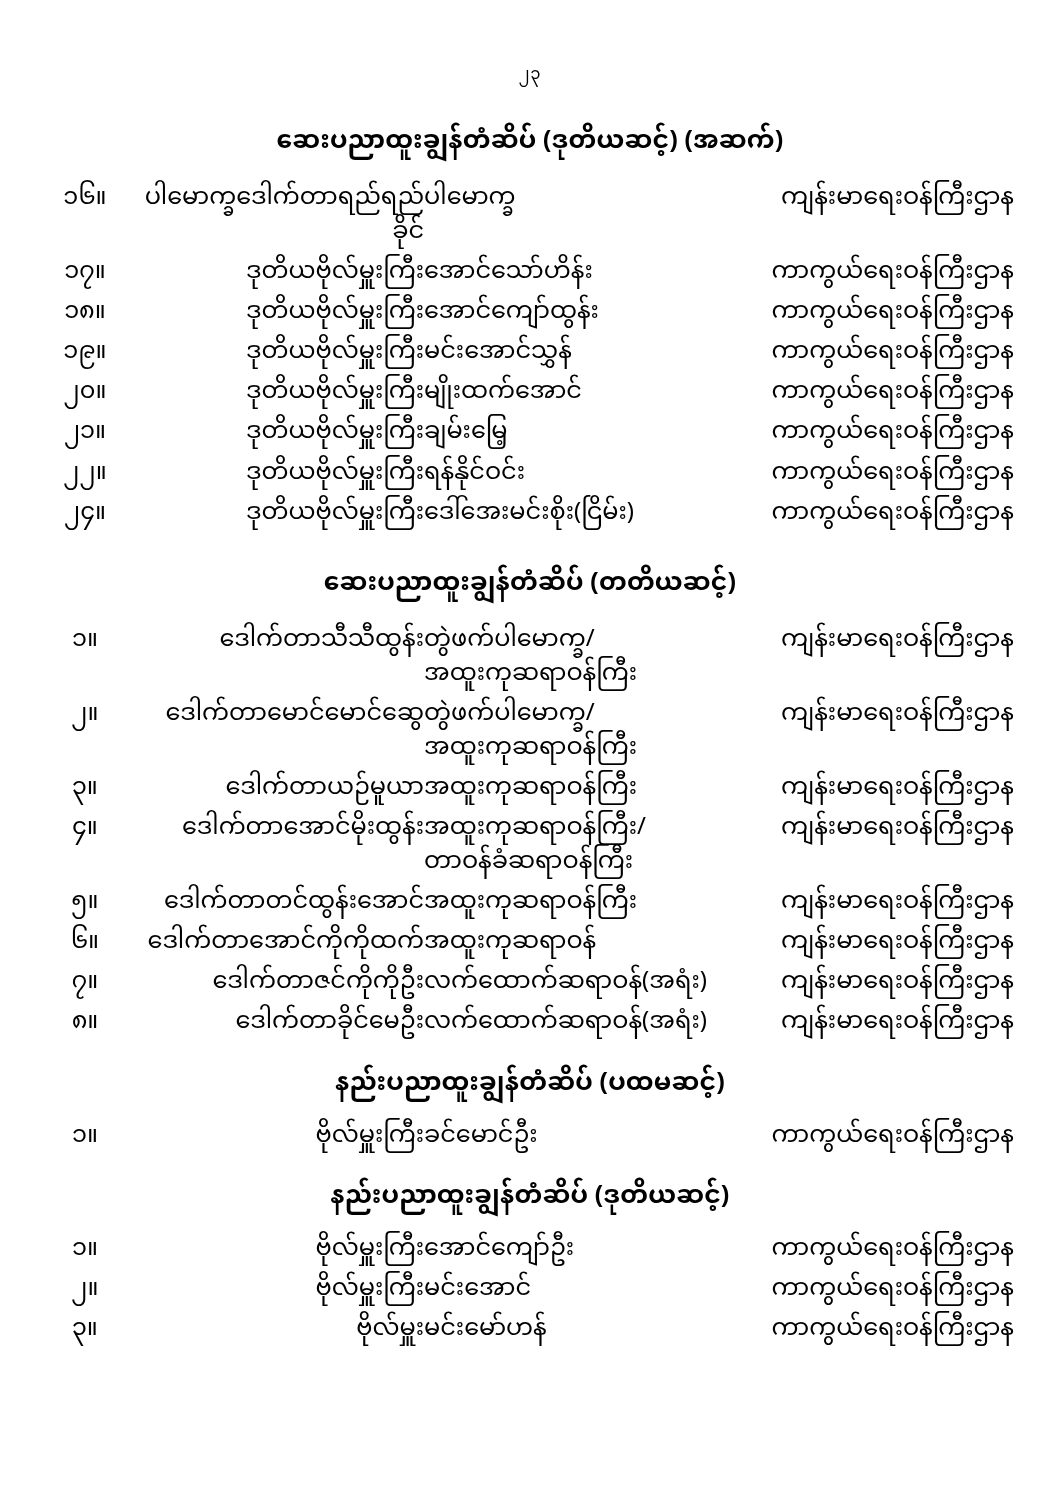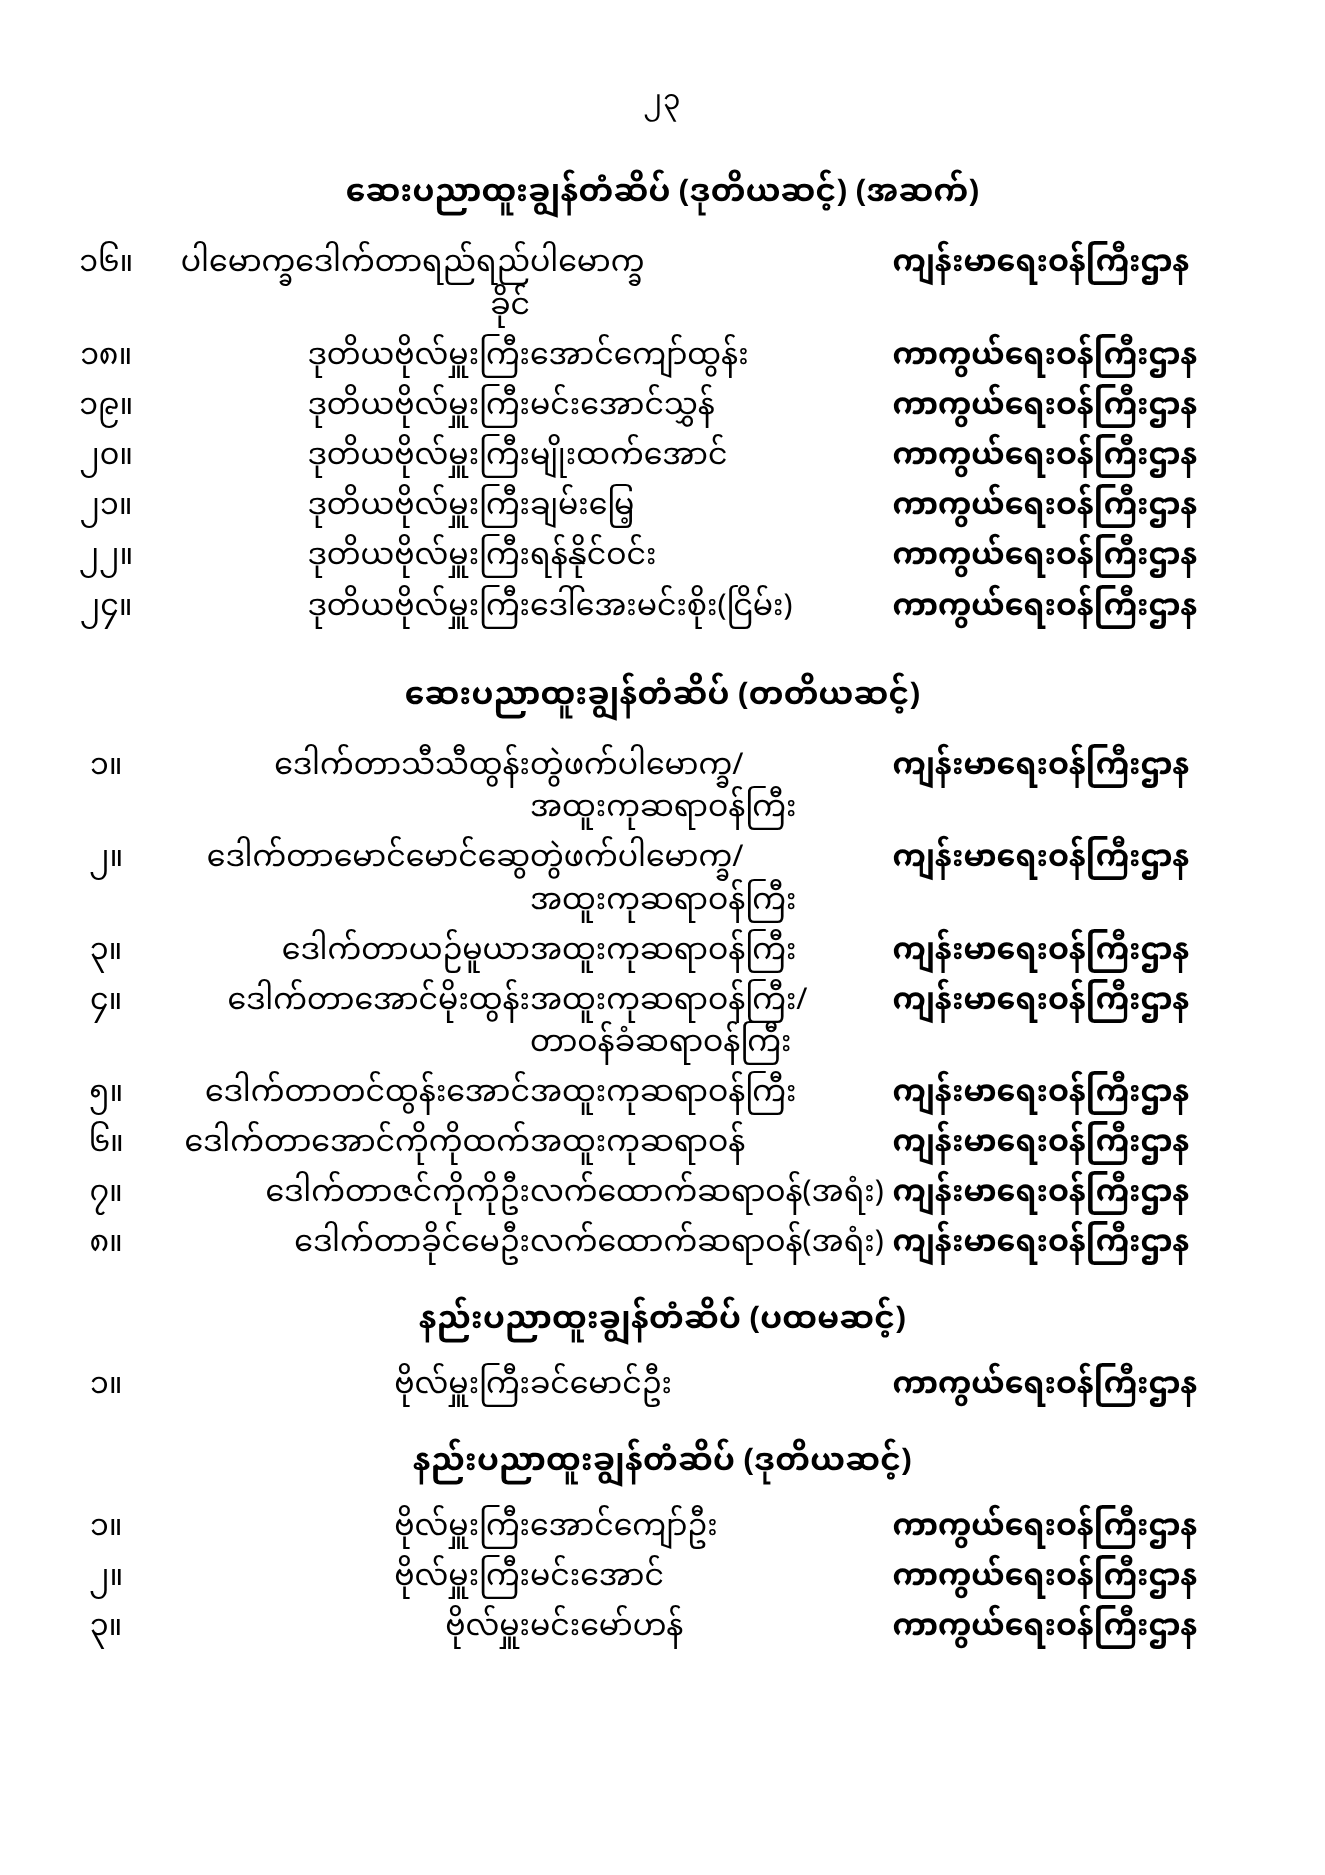--- a/index.html
+++ b/index.html
@@ -17,21 +17,21 @@
   }
   .page {
     width: 1060px;
     height: 1500px;
     position: relative;
     box-sizing: border-box;
     padding: 0;
   }
   .page-number {
     text-align: center;
-    font-size: 22px;
+    font-size: 16px;
     margin-top: 58px;
     letter-spacing: 1px;
   }
   .section-title {
     text-align: center;
     font-weight: bold;
     font-size: 25px;
     margin-top: 22px;
     margin-bottom: 10px;
     letter-spacing: 0.2px;
@@ -60,22 +60,21 @@
   }
   td.col-rank {
     width: 300px;
     text-align: right;
   }
   td.col-name {
     width: 290px;
   }
   td.col-ministry {
     width: 300px;
-    text-align: left;
-    font-weight: bold;
+    text-align: right;
   }
   .group {
     margin-bottom: 0;
     margin-top: 12px;
   }
 </style>
 </head>
 <body>
 
 <div class="page">
@@ -84,20 +83,26 @@
 
   <div class="group">
     <div class="section-title">ဆေးပညာထူးချွန်တံဆိပ် (ဒုတိယဆင့်) (အဆက်)</div>
     <table class="entries">
       <tbody>
         <tr>
           <td class="col-num">၁၆။</td>
           <td class="col-rank">ပါမောက္ခဒေါက်တာရည်ရည်ခိုင်</td>
           <td class="col-name">ပါမောက္ခ</td>
           <td class="col-ministry">ကျန်းမာရေးဝန်ကြီးဌာန</td>
+        </tr>
+        <tr>
+          <td class="col-num">၁၇။</td>
+          <td class="col-rank">ဒုတိယဗိုလ်မှူးကြီး</td>
+          <td class="col-name">အောင်သော်ဟိန်း</td>
+          <td class="col-ministry">ကာကွယ်ရေးဝန်ကြီးဌာန</td>
         </tr>
         <tr>
           <td class="col-num">၁၈။</td>
           <td class="col-rank">ဒုတိယဗိုလ်မှူးကြီး</td>
           <td class="col-name">အောင်ကျော်ထွန်း</td>
           <td class="col-ministry">ကာကွယ်ရေးဝန်ကြီးဌာန</td>
         </tr>
         <tr>
           <td class="col-num">၁၉။</td>
           <td class="col-rank">ဒုတိယဗိုလ်မှူးကြီး</td>

